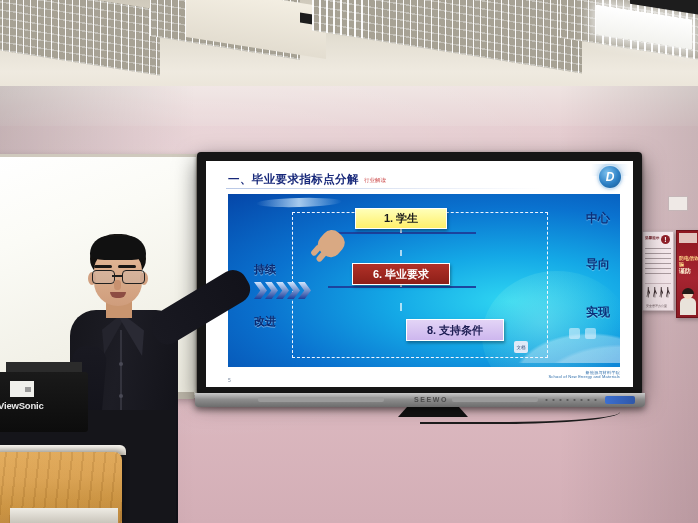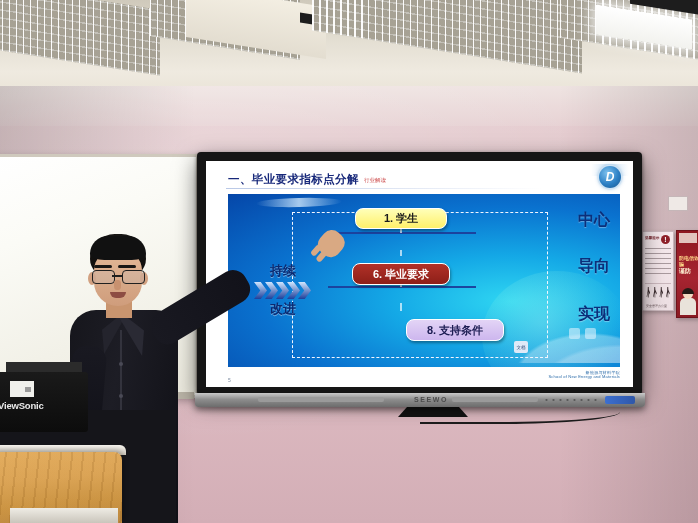--- a/index.html
+++ b/index.html
@@ -83,34 +83,34 @@
      background:
        radial-gradient(ellipse at 80% 120%, rgba(255,255,255,.30) 0 32%, rgba(255,255,255,0) 34%),
        radial-gradient(ellipse at 95% 140%, rgba(255,255,255,.22) 0 30%, rgba(255,255,255,0) 32%);}
   .glare{position:absolute;left:28px;top:4px;width:86px;height:9px;border-radius:50%;
      background:linear-gradient(90deg,rgba(255,255,255,0),rgba(220,240,255,.75),rgba(255,255,255,0));
      transform:rotate(-1.5deg);}
 
   .dashbox{position:absolute;left:64px;top:18px;right:72px;bottom:9px;
      border:1.6px dashed #f2f6ff;}
 
-  .node{position:absolute;border-radius:8px;font-weight:bold;white-space:nowrap;
+  .node{position:absolute;border-radius:0;font-weight:bold;white-space:nowrap;
      display:flex;align-items:center;justify-content:center;
      box-shadow:1px 2px 3px rgba(0,0,0,.35);}
   .n-yellow{background:linear-gradient(180deg,#ffffb9,#fff06a);border:1.2px solid #ffffff;color:#1b1b1b;}
   .n-red{background:linear-gradient(180deg,#b13128,#8d1f18);border:1.4px solid #ffffff;color:#ffffff;}
   .n-purple{background:linear-gradient(180deg,#e3d4f6,#cdb6ee);border:1.2px solid #ffffff;color:#1c1c52;}
 
   .hline{position:absolute;height:1.5px;background:#1c3f9b;opacity:.95;}
   .vstub{position:absolute;width:1.5px;background:rgba(255,255,255,.65);}
 
-  .sideword{position:absolute;color:#0b2f7a;font-weight:bold;font-size:16px;
+  .sideword{position:absolute;color:#0b2f7a;font-weight:bold;font-size:12px;
      text-shadow:0 1px 1px rgba(255,255,255,.35);white-space:nowrap;}
-  .leftword{position:absolute;color:#0a2a72;font-weight:bold;font-size:13px;white-space:nowrap;
-     text-shadow:0 1px 0 rgba(255,255,255,.4);margin-left:16px;}
+  .leftword{position:absolute;color:#0a2a72;font-weight:bold;font-size:11px;white-space:nowrap;
+     text-shadow:0 1px 0 rgba(255,255,255,.4);}
   .arrows{position:absolute;left:26px;top:88px;width:58px;height:17px;}
   .arrows span{position:absolute;top:0;width:13px;height:17px;
      background:linear-gradient(180deg,#cfe6ff,#1c3f9b);
      clip-path:polygon(0 0,52% 0,100% 50%,52% 100%,0 100%,48% 50%);}
 
   .slide-foot{position:absolute;right:13px;bottom:7px;text-align:right;line-height:1.15;}
   .foot-cn{font-size:4px;color:#2a6aa8;letter-spacing:.3px;}
   .foot-en{font-size:4px;color:#2a6aa8;letter-spacing:.2px;}
   .pagenum{position:absolute;left:22px;bottom:4px;font-size:5px;color:#7b8aa0;}
   .sw-ctrl{position:absolute;right:24px;bottom:28px;display:flex;gap:5px;}
@@ -277,21 +277,21 @@
           <div class="dashbox"></div>
 
           <div class="leftword" style="left:26px;top:68px;">持续</div>
           <div class="arrows">
             <span style="left:0"></span>
               <span style="left:11px"></span>
               <span style="left:22px"></span>
               <span style="left:33px"></span>
               <span style="left:44px"></span>
           </div>
-          <div class="leftword" style="left:26px;top:106px;text-align:center;">改进</div>
+          <div class="leftword" style="left:26px;top:120px;text-align:center;">改进</div>
 
           <div class="sideword" style="right:10px;top:16px;">中心</div>
           <div class="sideword" style="right:10px;top:62px;">导向</div>
           <div class="sideword" style="right:10px;top:110px;">实现</div>
 
           <div class="hline" style="left:100px;top:38px;width:148px;"></div>
           <div class="hline" style="left:100px;top:92px;width:148px;"></div>
           <div class="vstub" style="left:172px;top:31px;height:8px;"></div>
           <div class="vstub" style="left:172px;top:56px;height:6px;"></div>
           <div class="vstub" style="left:172px;top:85px;height:8px;"></div>

